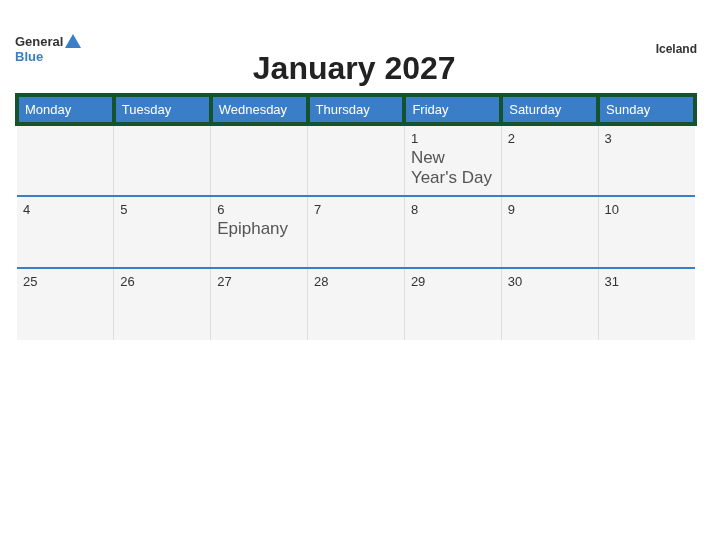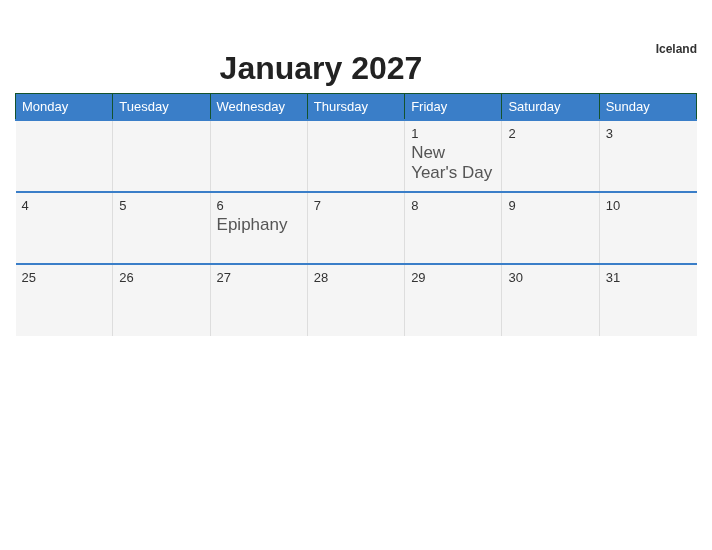--- a/index.html
+++ b/index.html
@@ -69,21 +69,21 @@
       width: 100%;
       border-collapse: collapse;
     }
     .calendar-table thead tr th {
       background: #3a7ec8;
       color: #fff;
       font-size: 13px;
       font-weight: normal;
       padding: 5px 6px;
       text-align: left;
-      border: 1px solid #14532d;
+      border: 4px solid #14532d;
     }
     .calendar-table tbody tr {
       border-top: 2px solid #3a7ec8;
     }
     .calendar-table tbody tr td {
       vertical-align: top;
       padding: 5px 6px;
       font-size: 13px;
       color: #333;
       background: #f5f5f5;
@@ -108,20 +108,27 @@
     .empty-cell {
       background: #f5f5f5;
     }
   </style>
 </head>
 <body>
 
 <div class="page">
 
   <div class="header">
+    <div class="logo">
+      <div class="logo-line">
+        <span class="logo-general">General</span>
+        <div class="logo-triangle"></div>
+      </div>
+      <span class="logo-blue">Blue</span>
+    </div>
     <h1 class="calendar-title">January 2027</h1>
     <span class="country">Iceland</span>
   </div>
 
   <table class="calendar-table">
     <thead>
       <tr>
         <th>Monday</th>
         <th>Tuesday</th>
         <th>Wednesday</th>

